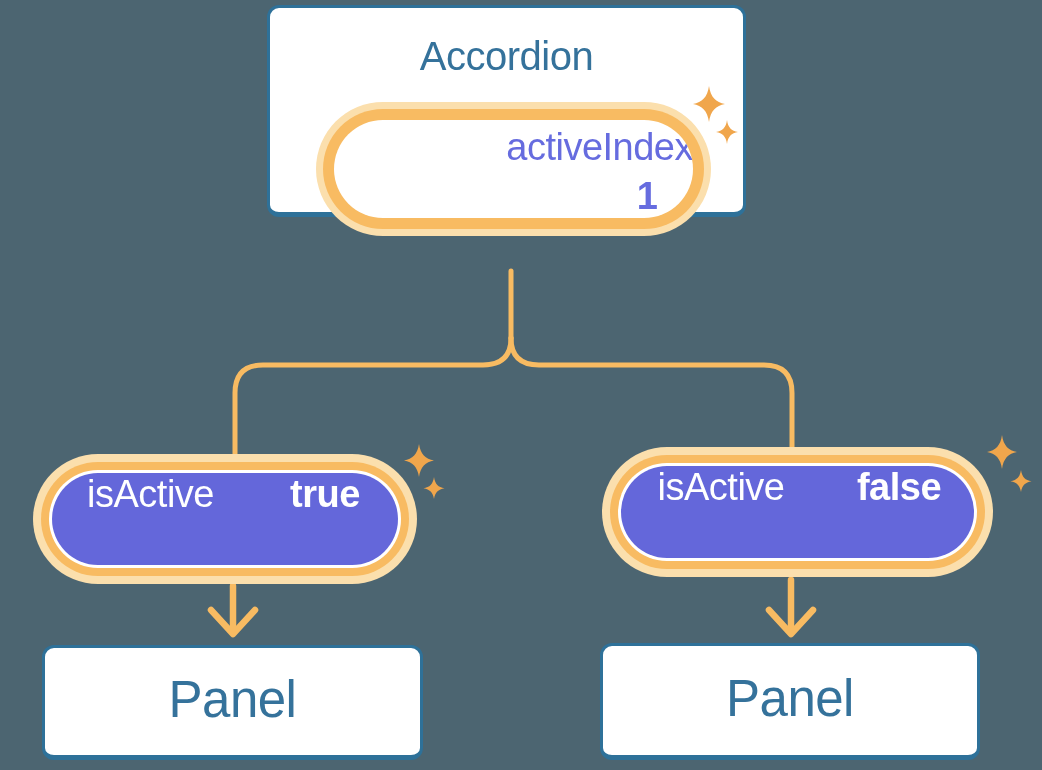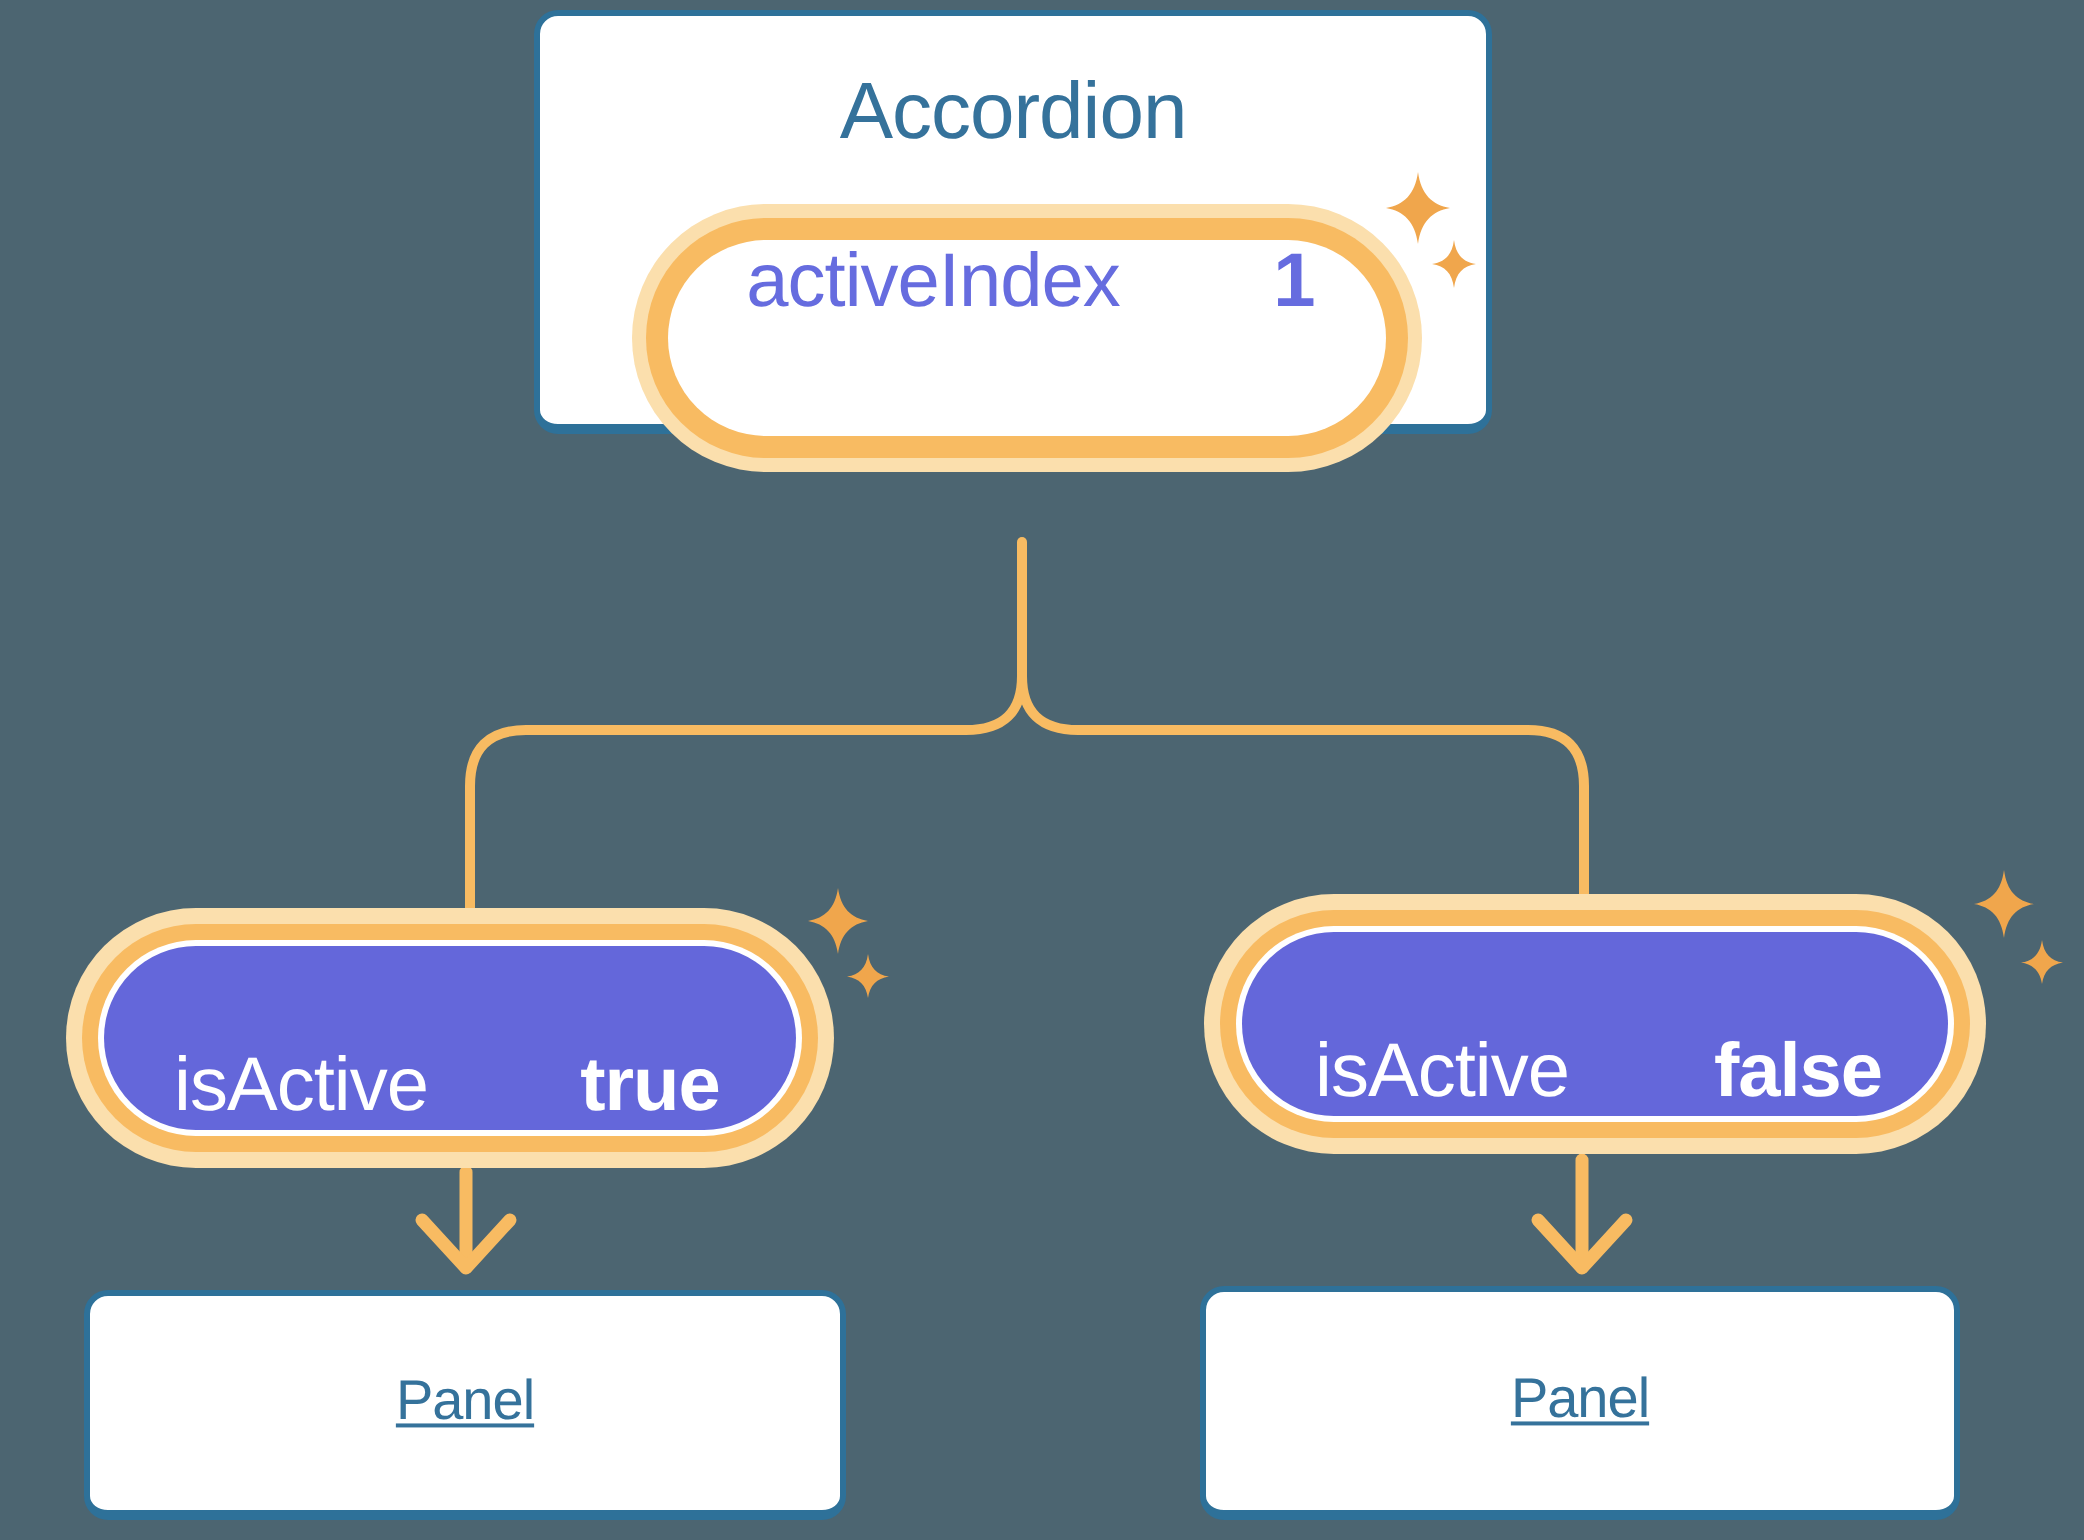--- a/index.html
+++ b/index.html
@@ -50,21 +50,21 @@
   .state-pill .ring{
     width:100%;height:100%;
     border-radius:999px;
     background:var(--orange);
     padding:11px;
   }
   .state-pill .body{
     width:100%;height:100%;
     border-radius:999px;
     background:var(--white);
-    display:flex;align-items:flex-start;overflow:hidden;
+    display:flex;align-items:flex-end;overflow:hidden;flex-direction:column;
   }
   .state-pill .cell{
     display:flex;align-items:center;justify-content:center;
     font-size:38px;color:var(--purple-text);letter-spacing:-0.5px;
   }
   .state-pill .cell.label{flex:1 1 auto;}
   .state-pill .cell.value{width:92px;font-weight:700;}
   .state-pill .divider{width:2px;background:var(--orange);}
 
   
@@ -78,42 +78,41 @@
     width:100%;height:100%;border-radius:999px;
     background:var(--orange);padding:8px;
   }
   .prop-pill .body{
     width:100%;height:100%;border-radius:999px;
     background:var(--white);padding:3px;
   }
   .prop-pill .fill{
     width:100%;height:100%;border-radius:999px;
     background:var(--purple);
-    display:flex;align-items:flex-end;overflow:hidden;
+    display:flex;align-items:flex-start;overflow:hidden;
   }
   .prop-pill .cell{
     display:flex;align-items:center;justify-content:center;
     font-size:38px;color:var(--white);letter-spacing:-0.5px;
   }
   .prop-pill .cell.label{flex:1 1 auto;}
   .prop-pill .divider{width:3px;background:var(--white);}
   .prop-pill .cell.value{font-weight:700;}
 
   .prop-pill.left{left:33px;top:454px;width:384px;height:130px;}
   .prop-pill.left .cell.value{width:146px;}
   .prop-pill.right{left:602px;top:447px;width:391px;height:130px;}
   .prop-pill.right .cell.value{width:150px;}
 
   
   .panel-left{left:42px;top:645px;width:381px;height:115px;}
   .panel-right{left:600px;top:643px;width:380px;height:117px;}
   .panel-card .card-title{
     position:absolute;left:0;right:0;top:50%;transform:translateY(-54%);
-    font-size:28px;
-    text-decoration:underline;
+    font-size:51px;
   }
 
   
   svg.overlay{position:absolute;left:0;top:0;pointer-events:none;}
   .conn{stroke:var(--orange);stroke-width:5;fill:none;stroke-linecap:round;stroke-linejoin:round;}
   .arrowline{stroke:var(--orange);stroke-width:6.5;fill:none;stroke-linecap:round;stroke-linejoin:round;}
   .spark{fill:var(--sparkle);}
   .sparkle{position:absolute;}
 </style>
 </head>

